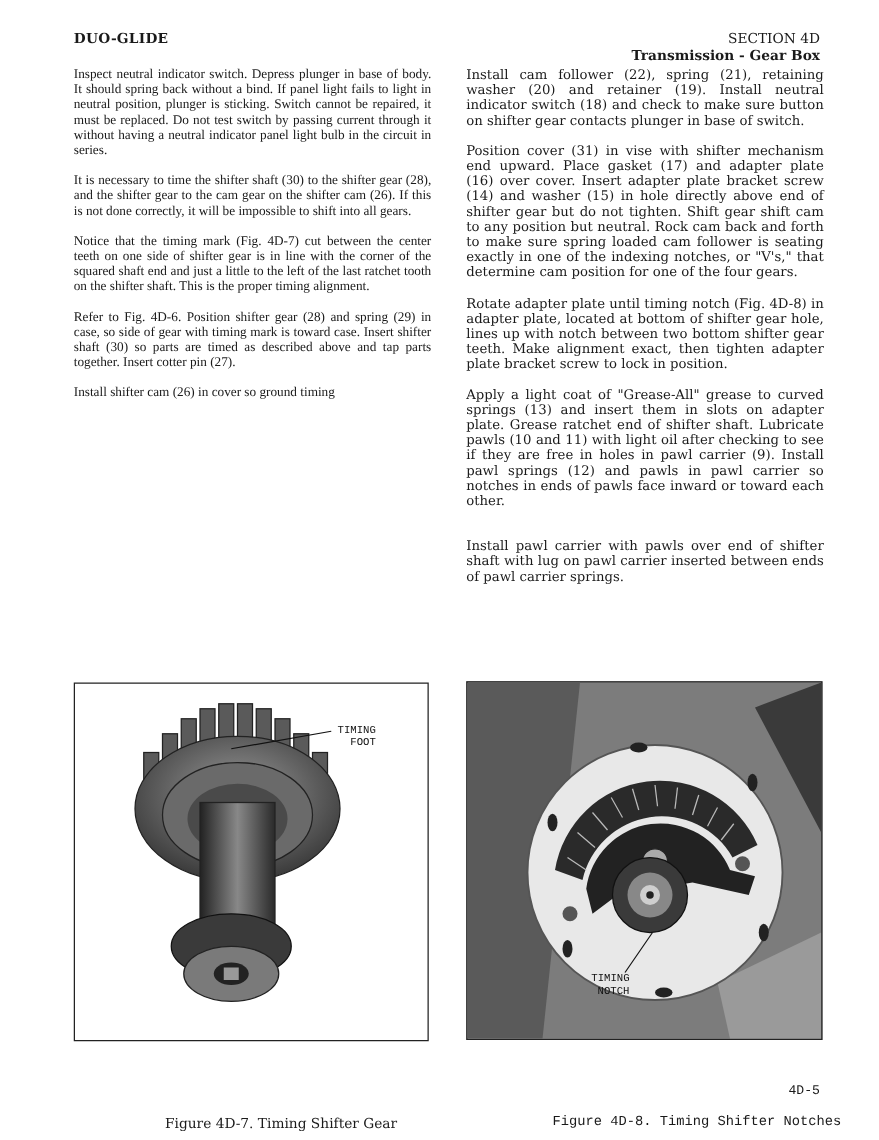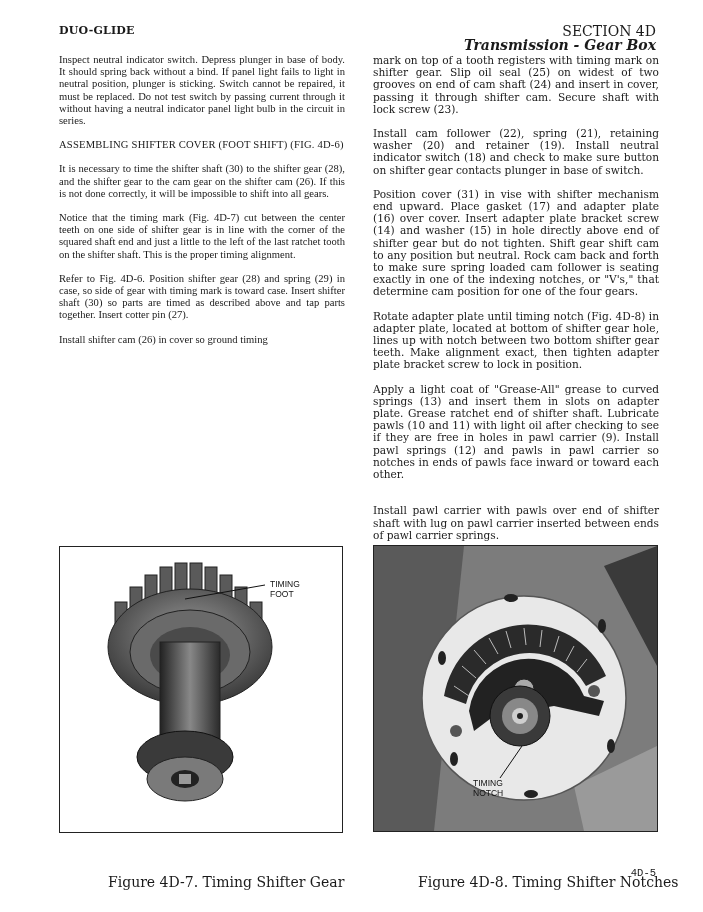--- a/index.html
+++ b/index.html
@@ -1,57 +1,55 @@
 <!DOCTYPE html>
 <html><head>
 <meta charset="utf-8">
 <style>
   html, body { margin: 0; padding: 0; background: #ffffff; }
   body { width: 703px; height: 912px; position: relative; overflow: hidden;
          font-family: "DejaVu Serif", "Liberation Serif", serif; color: #1a1a1a; }
   .hdr-left { position: absolute; left: 59px; top: 24px; font-size: 11px; font-weight: bold; letter-spacing: 0.2px; }
-  .hdr-right { position: absolute; right: 47px; top: 24px; text-align: right; font-size: 14px; line-height: 14px; }
-  .hdr-right .sub { font-weight: bold; font-style: italic; }
+  .hdr-right { position: absolute; right: 47px; top: 24px; text-align: right; font-size: 11px; line-height: 14px; }
+  .hdr-right .sub { font-weight: bold; }
   .col { position: absolute; top: 54px; width: 286px; font-size: 10.6px; line-height: 12.2px; text-align: justify; }
   .col.left { left: 59px; font-family: Liberation Serif, serif; }
   .col.right { left: 373px; }
   .col p { margin: 0 0 12px 0; }
   .col h3 { margin: 0 0 12px 0; font-size: 10.6px; font-weight: normal; letter-spacing: 0.2px; }
   .fig { position: absolute; border: 1.5px solid #222; background: #fff; overflow: hidden; }
   .fig1 { left: 59px; top: 546px; width: 282px; height: 285px; }
   .fig2 { left: 373px; top: 545px; width: 283px; height: 285px; background: #8a8a8a; }
   .fig svg { display: block; }
-  .callout { position: absolute; font-family: Liberation Sans, sans-serif; font-size: 8.5px; line-height: 10px; color: #111; text-align: left; }
-  .caption { position: absolute; top: 874px; font-size: 14px; }
+  .callout { position: absolute; font-family: Liberation Mono, monospace; font-size: 8.5px; line-height: 10px; color: #111; text-align: right; }
+  .caption { position: absolute; top: 892px; font-size: 11px; margin-left: 24px; }
   .cap1 { left: 108px; }
-  .cap2 { left: 418px; }
+  .cap2 { left: 418px; font-family: Liberation Mono, monospace; }
   .pagenum { position: absolute; right: 47px; top: 867px; font-size: 10.5px; font-family: Liberation Mono, monospace; }
 </style>
 </head>
 <body>
 
 <div>
   <div class="hdr-left">DUO-GLIDE</div>
   <div class="hdr-right">
     <div>SECTION 4D</div>
     <div class="sub">Transmission - Gear Box</div>
   </div>
 </div>
 
 <div class="col left">
   <p>Inspect neutral indicator switch. Depress plunger in base of body. It should spring back without a bind. If panel light fails to light in neutral position, plunger is sticking. Switch cannot be repaired, it must be replaced. Do not test switch by passing current through it without having a neutral indicator panel light bulb in the circuit in series.</p>
-  <h3>ASSEMBLING SHIFTER COVER (FOOT SHIFT) (FIG. 4D-6)</h3>
   <p>It is necessary to time the shifter shaft (30) to the shifter gear (28), and the shifter gear to the cam gear on the shifter cam (26). If this is not done correctly, it will be impossible to shift into all gears.</p>
   <p>Notice that the timing mark (Fig. 4D-7) cut between the center teeth on one side of shifter gear is in line with the corner of the squared shaft end and just a little to the left of the last ratchet tooth on the shifter shaft. This is the proper timing alignment.</p>
   <p>Refer to Fig. 4D-6. Position shifter gear (28) and spring (29) in case, so side of gear with timing mark is toward case. Insert shifter shaft (30) so parts are timed as described above and tap parts together. Insert cotter pin (27).</p>
   <p>Install shifter cam (26) in cover so ground timing</p>
 </div>
 
 <div class="col right">
-  <p>mark on top of a tooth registers with timing mark on shifter gear. Slip oil seal (25) on widest of two grooves on end of cam shaft (24) and insert in cover, passing it through shifter cam. Secure shaft with lock screw (23).</p>
   <p>Install cam follower (22), spring (21), retaining washer (20) and retainer (19). Install neutral indicator switch (18) and check to make sure button on shifter gear contacts plunger in base of switch.</p>
   <p>Position cover (31) in vise with shifter mechanism end upward. Place gasket (17) and adapter plate (16) over cover. Insert adapter plate bracket screw (14) and washer (15) in hole directly above end of shifter gear but do not tighten. Shift gear shift cam to any position but neutral. Rock cam back and forth to make sure spring loaded cam follower is seating exactly in one of the indexing notches, or "V's," that determine cam position for one of the four gears.</p>
   <p style="">Rotate adapter plate until timing notch (Fig. 4D-8) in adapter plate, located at bottom of shifter gear hole, lines up with notch between two bottom shifter gear teeth. Make alignment exact, then tighten adapter plate bracket screw to lock in position.</p>
   <p style="margin-bottom:24px">Apply a light coat of "Grease-All" grease to curved springs (13) and insert them in slots on adapter plate. Grease ratchet end of shifter shaft. Lubricate pawls (10 and 11) with light oil after checking to see if they are free in holes in pawl carrier (9). Install pawl springs (12) and pawls in pawl carrier so notches in ends of pawls face inward or toward each other.</p>
   <p>Install pawl carrier with pawls over end of shifter shaft with lug on pawl carrier inserted between ends of pawl carrier springs.</p>
 </div>
 
 <div class="fig fig1">
   <svg width="282" height="285" viewBox="0 0 282 285">
     <defs>

